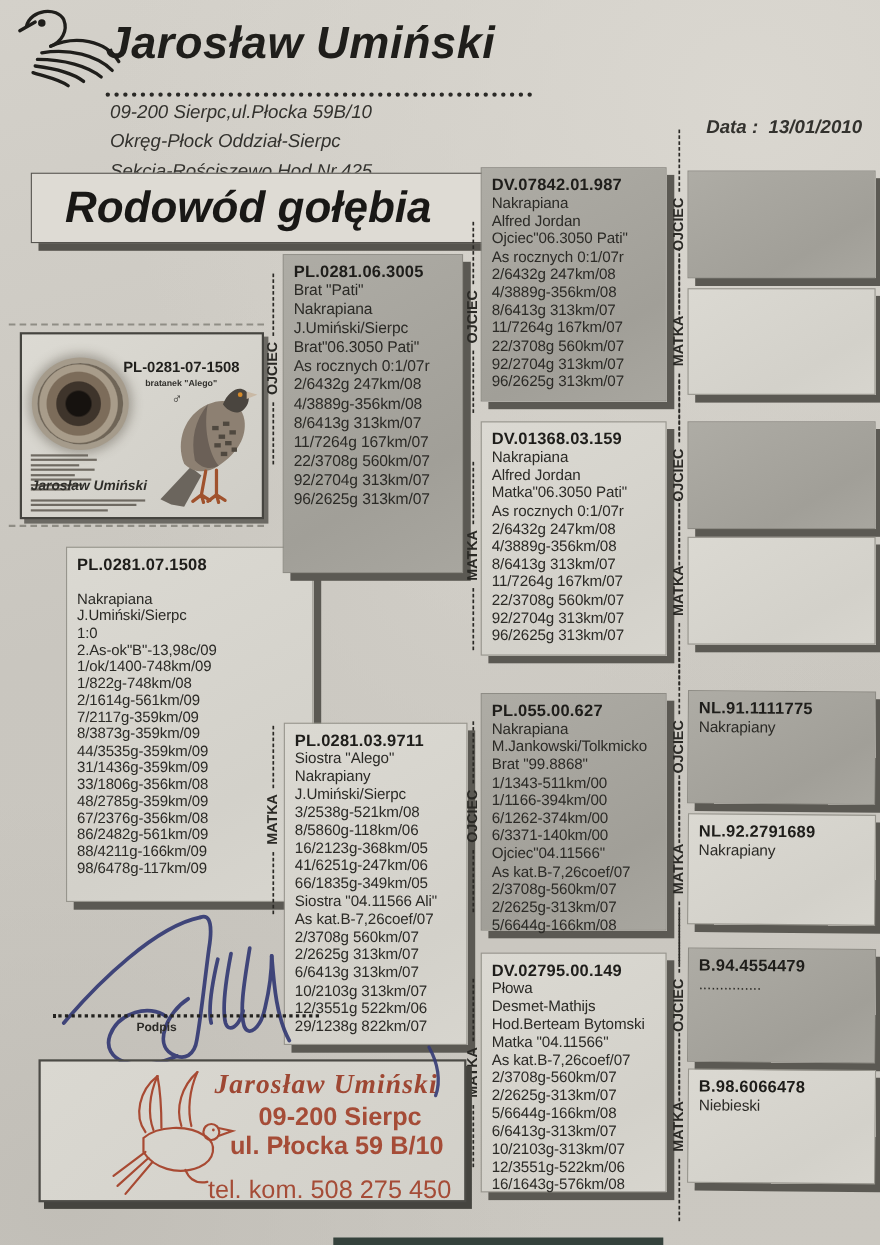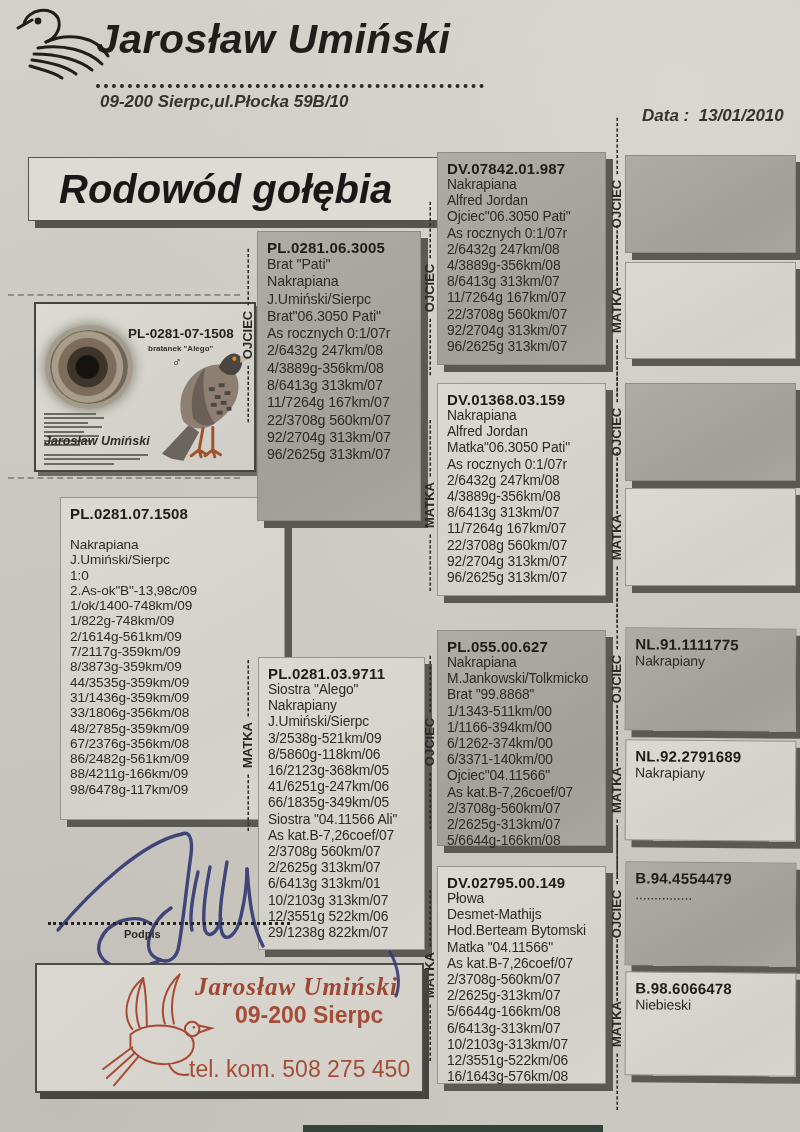--- a/index.html
+++ b/index.html
@@ -8,21 +8,21 @@
     background:
       radial-gradient(120% 80% at 85% 8%, #dad7d0 0%, rgba(218,215,208,0) 60%),
       radial-gradient(100% 60% at 8% 97%, #c1beb7 0%, rgba(193,190,183,0) 55%),
       radial-gradient(60% 40% at 55% 45%, #d0cdc6 0%, rgba(208,205,198,0) 70%),
       linear-gradient(165deg, #d4d1ca 0%, #c9c6bf 45%, #cbc8c1 100%);}
   .abs{position:absolute;}
 
   
   .brand-name{font-size:41px;font-weight:700;font-style:italic;letter-spacing:0.5px;color:#1f1e1b;white-space:nowrap;}
   .brand-underline{border-bottom:4px dotted #2a2926;}
-  .addr{font-size:17px;font-style:italic;font-weight:700;color:#33322e;white-space:nowrap;}
+  .addr{font-size:17px;font-style:italic;font-weight:400;color:#33322e;white-space:nowrap;}
   .date-line{font-size:17px;font-style:italic;font-weight:600;color:#33322e;white-space:nowrap;}
 
   
   .title-plate{background:#dedbd4;border:1px solid #55534e;box-shadow:7px 7px 0 #56544e;
     display:flex;align-items:center;padding-left:30px;}
   .title-text{font-size:40px;font-weight:700;font-style:italic;color:#191816;white-space:nowrap;}
 
   
   .dashline{border-top:2px dashed #8f8d85;height:0;}
 
@@ -37,39 +37,39 @@
   .lh17 .box-line{font-size:14.2px;line-height:17.3px;}
   .gap-after-id .pbox-lines{margin-top:15px;}
   .tilt{transform:rotate(0.5deg);}
 
   
   .vlabel{position:absolute;width:150px;height:18px;display:flex;justify-content:center;align-items:center;gap:5px;
     transform:rotate(-90deg);font-weight:700;font-size:13px;color:#2a2925;white-space:nowrap;}
   .vlabel .dash{letter-spacing:1px;font-weight:700;}
 
   
-  .photo-card{background:linear-gradient(140deg,#dcdad3,#cfcdc6);border:2px solid #45443f;box-shadow:4px 4px 0 #6b6963;margin-left:16px;}
+  .photo-card{background:linear-gradient(140deg,#dcdad3,#cfcdc6);border:2px solid #45443f;box-shadow:4px 4px 0 #6b6963;}
   .eye{border-radius:50%;
     background:radial-gradient(circle at 48% 50%, #16120f 0 20%, #3e342b 23% 36%, #7c6c5a 38% 52%, #a89c8a 54% 64%, #6f6557 66% 74%, #b7ad9c 76% 86%, #958b7b 88%);
     box-shadow:0 0 0 5px #a59b8b, 0 0 10px 8px rgba(90,84,74,0.45);}
   .ring-no{font-weight:700;font-size:13.5px;color:#201f1c;white-space:nowrap;}
   .ring-sub{font-weight:700;font-size:8px;color:#33322e;white-space:nowrap;}
   .sex{font-size:13px;font-weight:700;color:#2a2926;}
   .microbars div{height:2px;background:#6f6a62;margin:2.5px 0;}
   .photo-breeder{font-weight:700;font-style:italic;font-size:12.5px;color:#2e2d29;white-space:nowrap;}
 
   
   .podpis-line{border-top:3px dotted #23221f;}
   .podpis-label{font-size:11px;font-weight:600;color:#2c2b27;}
 
   
   .stamp-box{background:linear-gradient(140deg,#dad8d1,#d2d0c9);border:2px solid #4c4b46;box-shadow:5px 6px 0 #45443f;}
   .stamp-name{font-family:"Liberation Serif",serif;font-style:italic;font-weight:700;font-size:25px;color:#9e4733;letter-spacing:1px;white-space:nowrap;}
   .stamp-line{font-weight:700;font-size:23px;color:#a54c37;white-space:nowrap;line-height:25px;}
-  .stamp-line.thin{font-weight:400;}
+  .stamp-line.thin{font-weight:400;margin-top:12px;}
 
   .bottom-strip{background:#35423c;}
 </style>
 </head>
 <body>
 
 <div id="page">
 
   <svg class="abs" style="left:8px;top:2px" width="108" height="82" viewBox="0 0 108 82">
     <g fill="none" stroke="#1f1e1b" stroke-width="3" stroke-linecap="round">
@@ -79,20 +79,22 @@
       <path d="M30,46 C55,42 80,48 94,62"></path>
       <path d="M26,52 C50,52 72,58 84,68"></path>
       <path d="M24,58 C40,60 58,64 68,72"></path>
       <path d="M22,64 C34,68 46,70 54,76"></path>
     </g>
     <circle cx="30" cy="19" r="3.4" fill="#1f1e1b"></circle>
   </svg>
   <div class="abs brand-name" style="left:96px;top:16px">Jarosław Umiński</div>
   <div class="abs brand-underline" style="left:96px;top:60px;width:388px;height:24px"></div>
   <div class="abs addr" style="left:100px;top:92px">09-200 Sierpc,ul.Płocka 59B/10</div>
+  <div class="abs addr" style="left:100px;top:119px">Okręg-Płock Oddział-Sierpc</div>
+  <div class="abs addr" style="left:100px;top:146px">Sekcja-Rościszewo Hod.Nr.425</div>
   <div class="abs date-line" style="left:642px;top:106px">
     <span>Data :</span>&nbsp;
     <span>13/01/2010</span>
   </div>
 
   <div class="abs title-plate" style="left:28px;top:157px;width:392px;height:62px">
     <span class="title-text">Rodowód gołębia</span>
   </div>
 
   <div class="abs dashline" style="left:8px;top:294px;width:232px"></div>
@@ -148,21 +150,21 @@
   </div>
 
   <div class="pbox light lh15 gap-after-id" style="left:60px;top:497px;width:225px;height:323px">
     <div class="pbox-id">PL.0281.07.1508</div>
     <div class="pbox-lines">
         <div class="box-line">Nakrapiana</div>
         <div class="box-line">J.Umiński/Sierpc</div>
         <div class="box-line">1:0</div>
         <div class="box-line">2.As-ok"B"-13,98c/09</div>
         <div class="box-line">1/ok/1400-748km/09</div>
-        <div class="box-line">1/822g-748km/09</div>
+        <div class="box-line">1/822g-748km/08</div>
         <div class="box-line">2/1614g-561km/09</div>
         <div class="box-line">7/2117g-359km/09</div>
         <div class="box-line">8/3873g-359km/09</div>
         <div class="box-line">44/3535g-359km/09</div>
         <div class="box-line">31/1436g-359km/09</div>
         <div class="box-line">33/1806g-356km/08</div>
         <div class="box-line">48/2785g-359km/09</div>
         <div class="box-line">67/2376g-356km/08</div>
         <div class="box-line">86/2482g-561km/09</div>
         <div class="box-line">88/4211g-166km/09</div>
@@ -186,30 +188,30 @@
         <div class="box-line">92/2704g 313km/07</div>
         <div class="box-line">96/2625g 313km/07</div>
       </div>
   </div>
   <div class="pbox light lh16" style="left:258px;top:657px;width:167px;height:293px">
     <div class="pbox-id">PL.0281.03.9711</div>
     <div class="pbox-lines">
         <div class="box-line">Siostra "Alego"</div>
         <div class="box-line">Nakrapiany</div>
         <div class="box-line">J.Umiński/Sierpc</div>
-        <div class="box-line">3/2538g-521km/09</div>
+        <div class="box-line">3/2538g-521km/08</div>
         <div class="box-line">8/5860g-118km/06</div>
         <div class="box-line">16/2123g-368km/05</div>
         <div class="box-line">41/6251g-247km/06</div>
         <div class="box-line">66/1835g-349km/05</div>
         <div class="box-line">Siostra "04.11566 Ali"</div>
         <div class="box-line">As kat.B-7,26coef/07</div>
         <div class="box-line">2/3708g 560km/07</div>
         <div class="box-line">2/2625g 313km/07</div>
-        <div class="box-line">6/6413g 313km/01</div>
+        <div class="box-line">6/6413g 313km/07</div>
         <div class="box-line">10/2103g 313km/07</div>
         <div class="box-line">12/3551g 522km/06</div>
         <div class="box-line">29/1238g 822km/07</div>
       </div>
   </div>
 
   <div class="pbox gray lh16" style="left:437px;top:152px;width:169px;height:213px">
     <div class="pbox-id">DV.07842.01.987</div>
     <div class="pbox-lines">
         <div class="box-line">Nakrapiana</div>
@@ -406,20 +408,21 @@
         <path d="M113,60 L127,63 L113,68"></path>
         <path d="M40,84 L8,108"></path>
           <path d="M43,90 L12,118"></path>
           <path d="M47,94 L20,126"></path>
         <path d="M80,102 C84,112 92,116 102,114"></path>
       </g>
       <circle cx="108" cy="62" r="1.4" fill="#a84a33"></circle>
     </svg>
     <div class="abs stamp-name" style="left:158px;top:8px">Jarosław Umiński</div>
     <div class="abs stamp-line" style="left:198px;top:38px">09-200 Sierpc</div>
+    <div class="abs stamp-line" style="left:172px;top:64px">ul. Płocka 59 B/10</div>
     <div class="abs stamp-line thin" style="left:152px;top:92px">tel. kom. 508 275 450</div>
   </div>
   <svg class="abs" style="left:378px;top:948px" width="40" height="52" viewBox="0 0 40 52">
     <path d="M12,4 C20,18 23,35 18,48" fill="none" stroke="#343a74" stroke-width="3" stroke-linecap="round" opacity="0.9"></path>
   </svg>
 
   <div class="abs bottom-strip" style="left:303px;top:1125px;width:300px;height:7px"></div>
 </div>
 
 </body></html>

